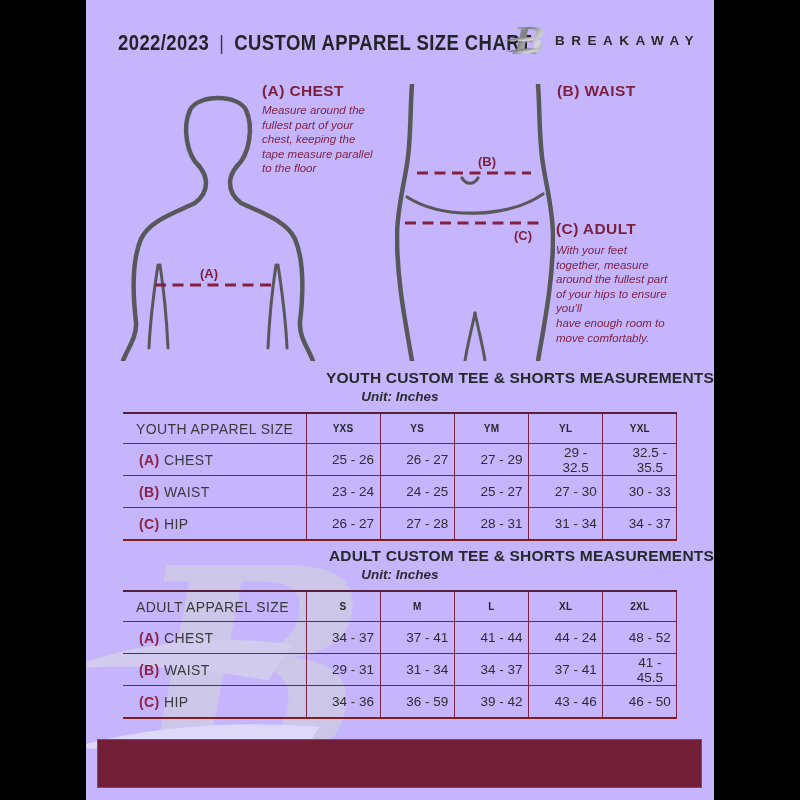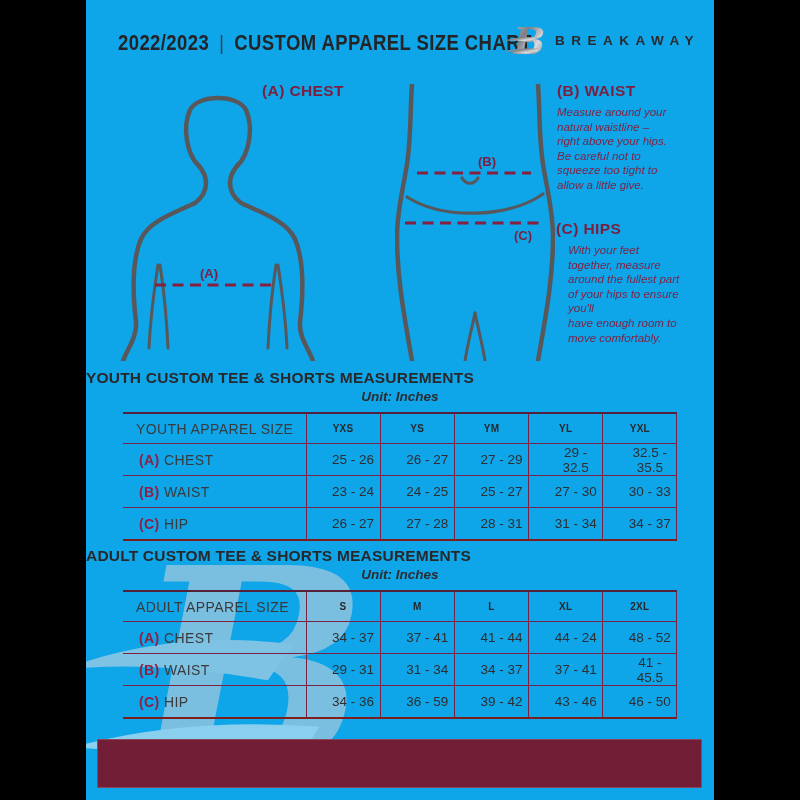--- a/index.html
+++ b/index.html
@@ -4,21 +4,21 @@
 <style>
   html,body { margin:0; padding:0; }
   body {
     width:800px; height:800px; position:relative;
     background:#000;
     font-family:"Liberation Sans", sans-serif;
     overflow:hidden;
   }
   .page {
     position:absolute; left:86px; top:0; width:628px; height:800px;
-    background:#0ea5e9; overflow:hidden;
+    background:#c4b5fd; overflow:hidden;
   }
   
   .hdr-title {
     position:absolute; left:32px; top:30px;
     font-weight:bold; font-size:22px; color:#242427;
     letter-spacing:0.5px; white-space:nowrap;
     transform:scaleX(0.84); transform-origin:left center;
   }
   .hdr-sep { font-weight:normal; color:#3a3a3d; padding:0 12px; font-size:21px; }
   .logo-svg { position:absolute; left:417px; top:18px; }
@@ -32,21 +32,21 @@
   .guide-h {
     position:absolute; font-weight:bold; font-size:15.5px;
     color:#7b1f3e; letter-spacing:0.4px; white-space:nowrap;
   }
   .guide-p {
     position:absolute; font-style:italic; font-size:11.5px; line-height:14.6px;
     color:#7d2344; white-space:pre-line;
   }
   
   .tbl-title {
-    position:absolute; left:0; width:628px; text-align:left;
+    position:absolute; left:0; width:628px; text-align:right;
     font-weight:bold; font-size:15.5px; color:#28282a; letter-spacing:0.2px;
   }
   .tbl-unit {
     position:absolute; left:0; width:628px; text-align:center;
     font-weight:bold; font-style:italic; font-size:13.5px; color:#2c2c2e;
   }
   table.size-table {
     position:absolute; left:37px; width:554px;
     border-collapse:collapse; table-layout:fixed;
   }
@@ -102,46 +102,45 @@
       <path stroke-width="3" d="M 42,179 C 38,205 34,240 33,262"></path>
       <path stroke-width="3" d="M 44,179 C 48,205 51,240 52,262"></path>
       <path stroke-width="3" d="M 162,179 C 166,205 170,240 171,262"></path>
       <path stroke-width="3" d="M 160,179 C 156,205 153,240 152,262"></path>
     </g>
     <path d="M 39,199 L 158,199" stroke="#86203f" stroke-width="3" stroke-dasharray="11 6.5" fill="none"></path>
     <text x="84" y="192" font-size="13" font-weight="bold" fill="#7b1f3e">(A)</text>
   </svg>
 
   <div class="guide-h" style="left:176px; top:82px;">(A) CHEST</div>
+  <div class="guide-p" style="left:176px; top:103px; width:170px;">Measure around the
+fullest part of your
+chest, keeping the
+tape measure parallel
+to the floor</div>
 
   <svg class="fig" style="left:309px; top:84px;" width="160" height="277" viewBox="0 0 160 277">
     <g fill="none" stroke="#58585b" stroke-linecap="round">
       <path stroke-width="4.5" d="M 17,0 C 15,28 16,56 12,80 C 8,106 2,126 2,153 C 2,198 11,241 17,277"></path>
       <path stroke-width="4.5" d="M 143,0 C 145,28 144,56 148,80 C 152,106 158,126 158,153 C 158,198 149,241 143,277"></path>
       <path stroke-width="3.2" d="M 12,113 C 48,136 114,134 148,110"></path>
       <path stroke-width="3.2" d="M 67,94 C 71,101 79,101 83,94"></path>
       <path stroke-width="3" d="M 80,229 C 76,248 72,263 70,277"></path>
       <path stroke-width="3" d="M 80,229 C 84,248 88,263 90,277"></path>
     </g>
     <path d="M 22,89 L 136,89" stroke="#86203f" stroke-width="3" stroke-dasharray="11 6.5" fill="none"></path>
     <path d="M 10,139 L 149,139" stroke="#86203f" stroke-width="3" stroke-dasharray="11 6.5" fill="none"></path>
     <text x="83" y="82" font-size="13" font-weight="bold" fill="#7b1f3e">(B)</text>
     <text x="119" y="156" font-size="13" font-weight="bold" fill="#7b1f3e">(C)</text>
   </svg>
 
   <div class="guide-h" style="left:471px; top:82px;">(B) WAIST</div>
-  <div class="guide-p" style="left:471px; top:105px; width:160px;">Measure around your
-natural waistline –
-right above your hips.
-Be careful not to
-squeeze too tight to
-allow a little give.</div>
-
-  <div class="guide-h" style="left:470px; top:220px;">(C) HIPS</div>
-  <div class="guide-p" style="left:470px; top:243px; width:165px;margin-left:12px;">With your feet
+
+  <div class="guide-h" style="left:470px; top:220px;">(C) ADULT</div>
+  <div class="guide-p" style="left:470px; top:243px; width:165px;">With your feet
 together, measure
 around the fullest part
 of your hips to ensure
 you'll
 have enough room to
 move comfortably.</div>
 
   <svg class="watermark" width="310" height="330" viewBox="0 0 60 64">
     <text x="15" y="51" font-family="DejaVu Serif, serif" font-style="italic" font-weight="bold" font-size="54" fill="#d4d5da">B</text>
     <path d="M1 32 Q22 24 46 27 L41 34 Q19 30 1 32 Z" fill="#dcdde1"></path>

